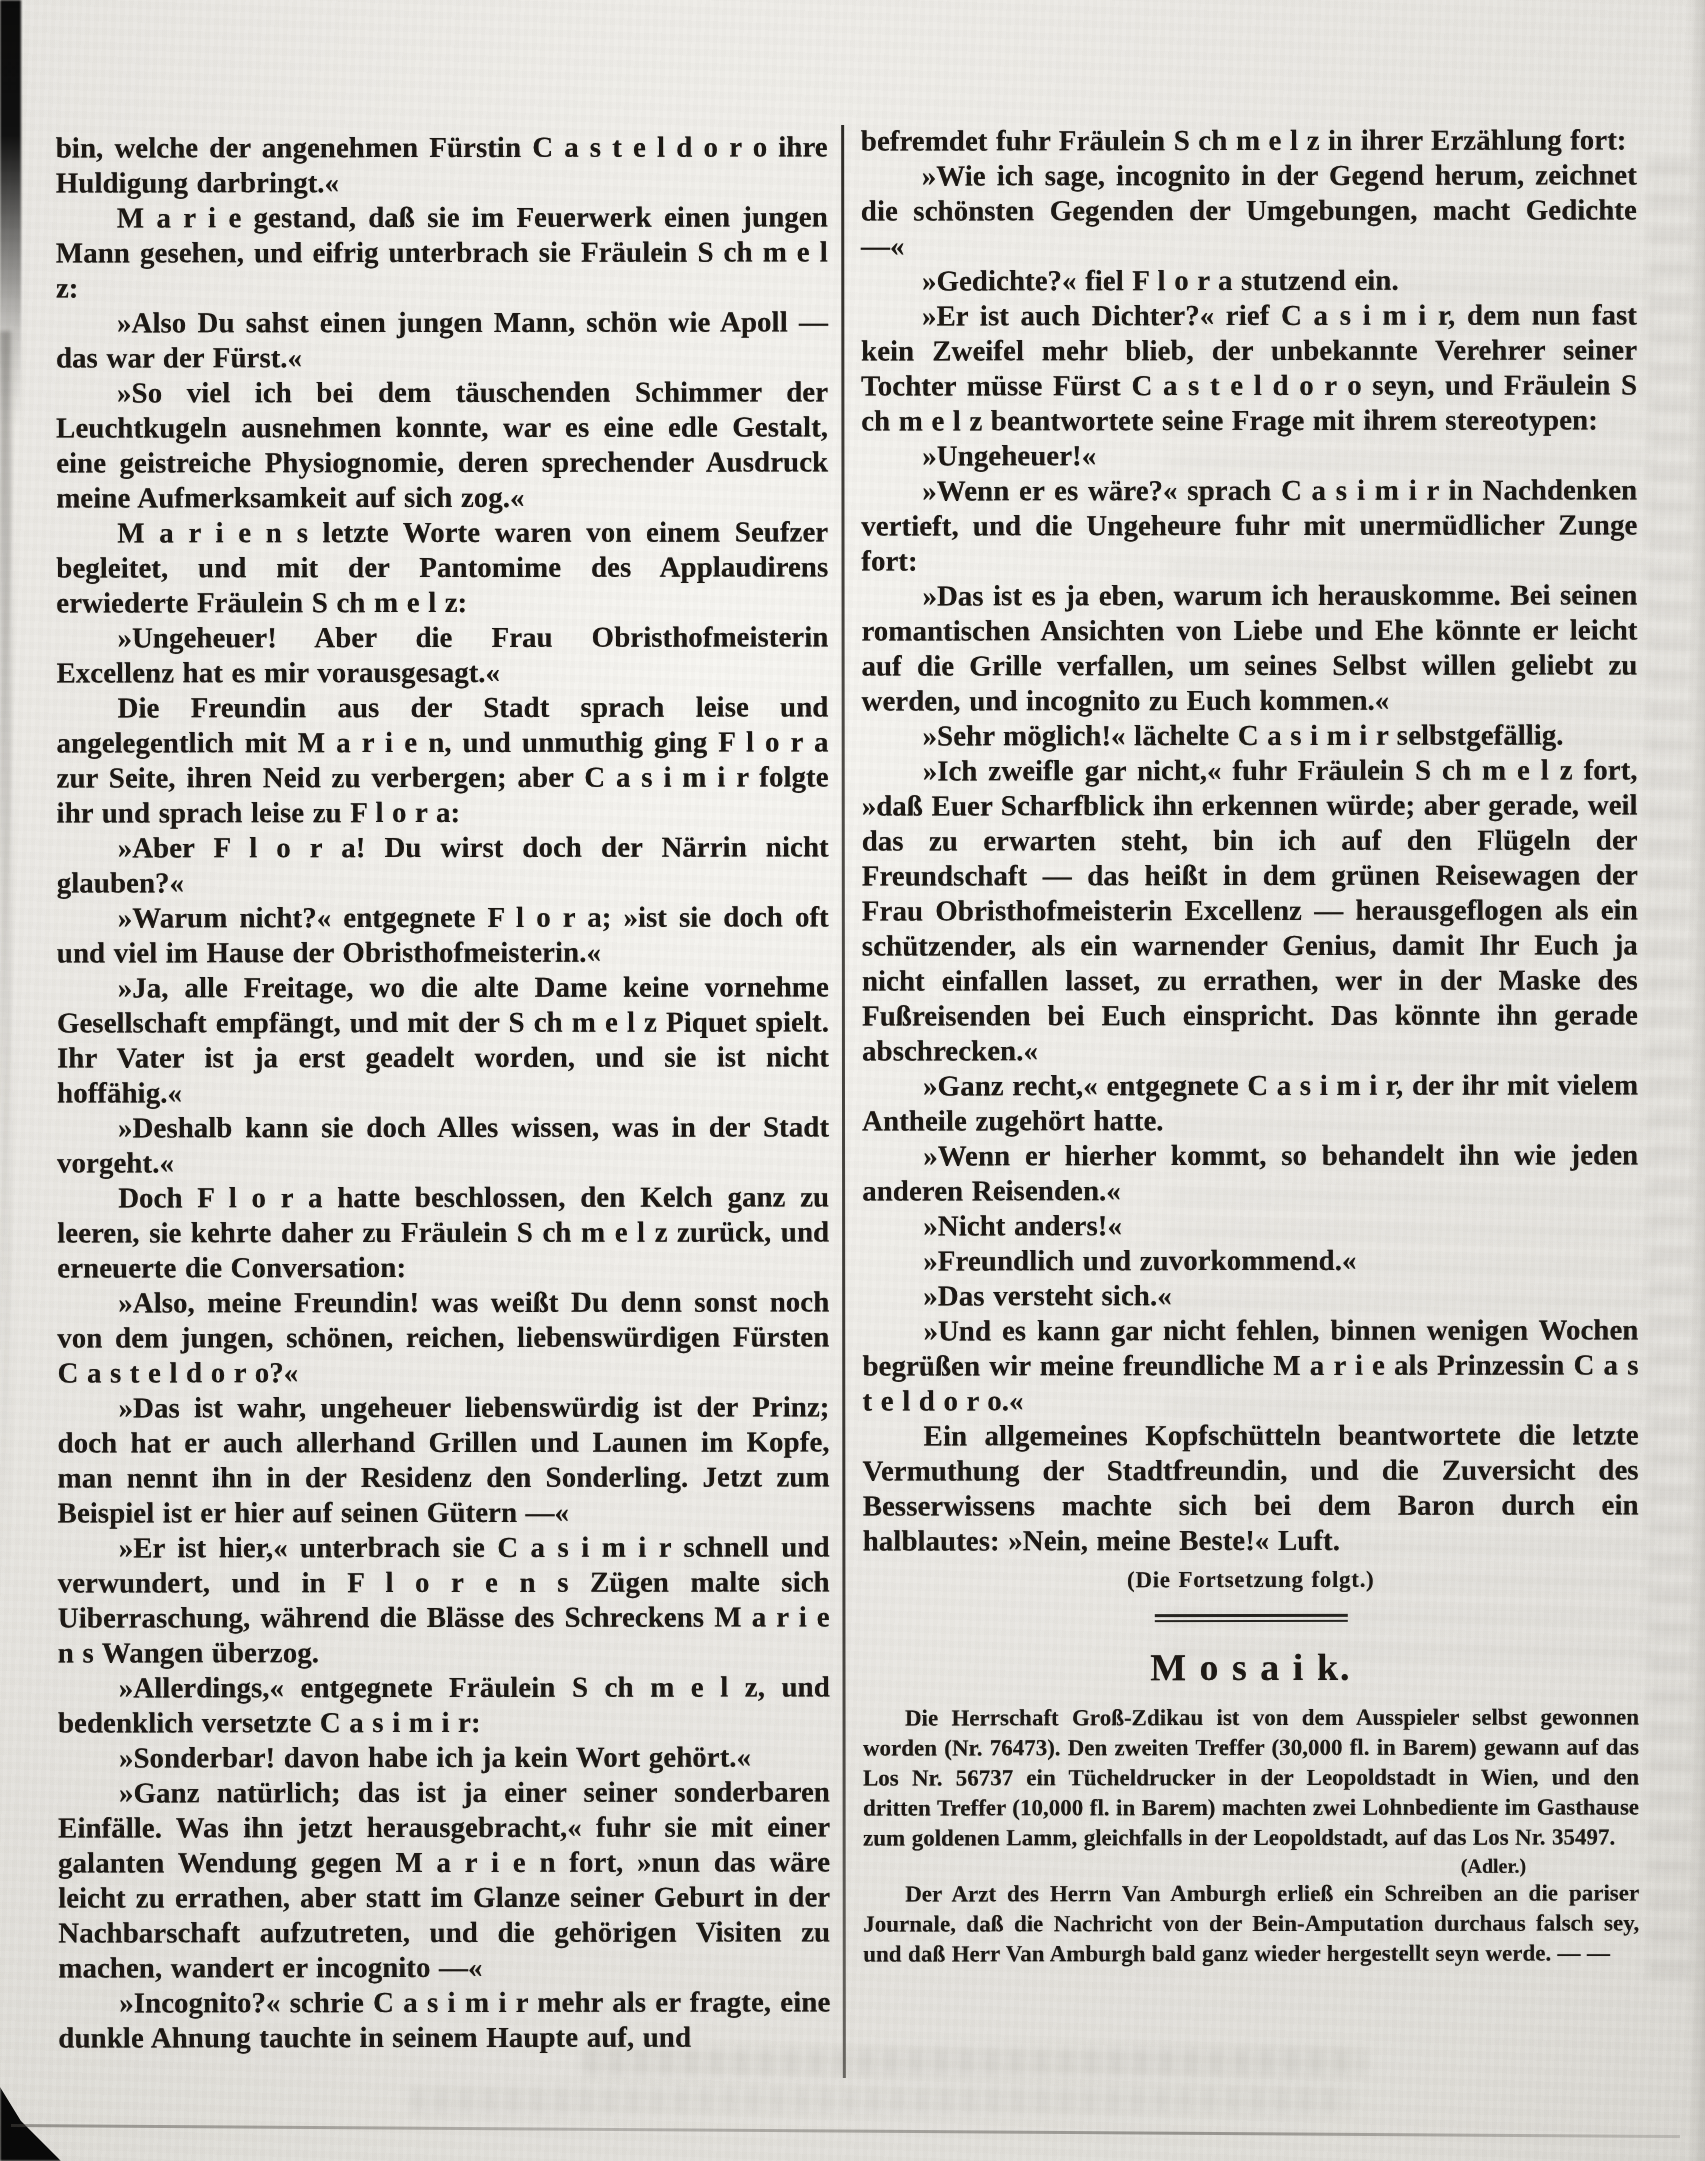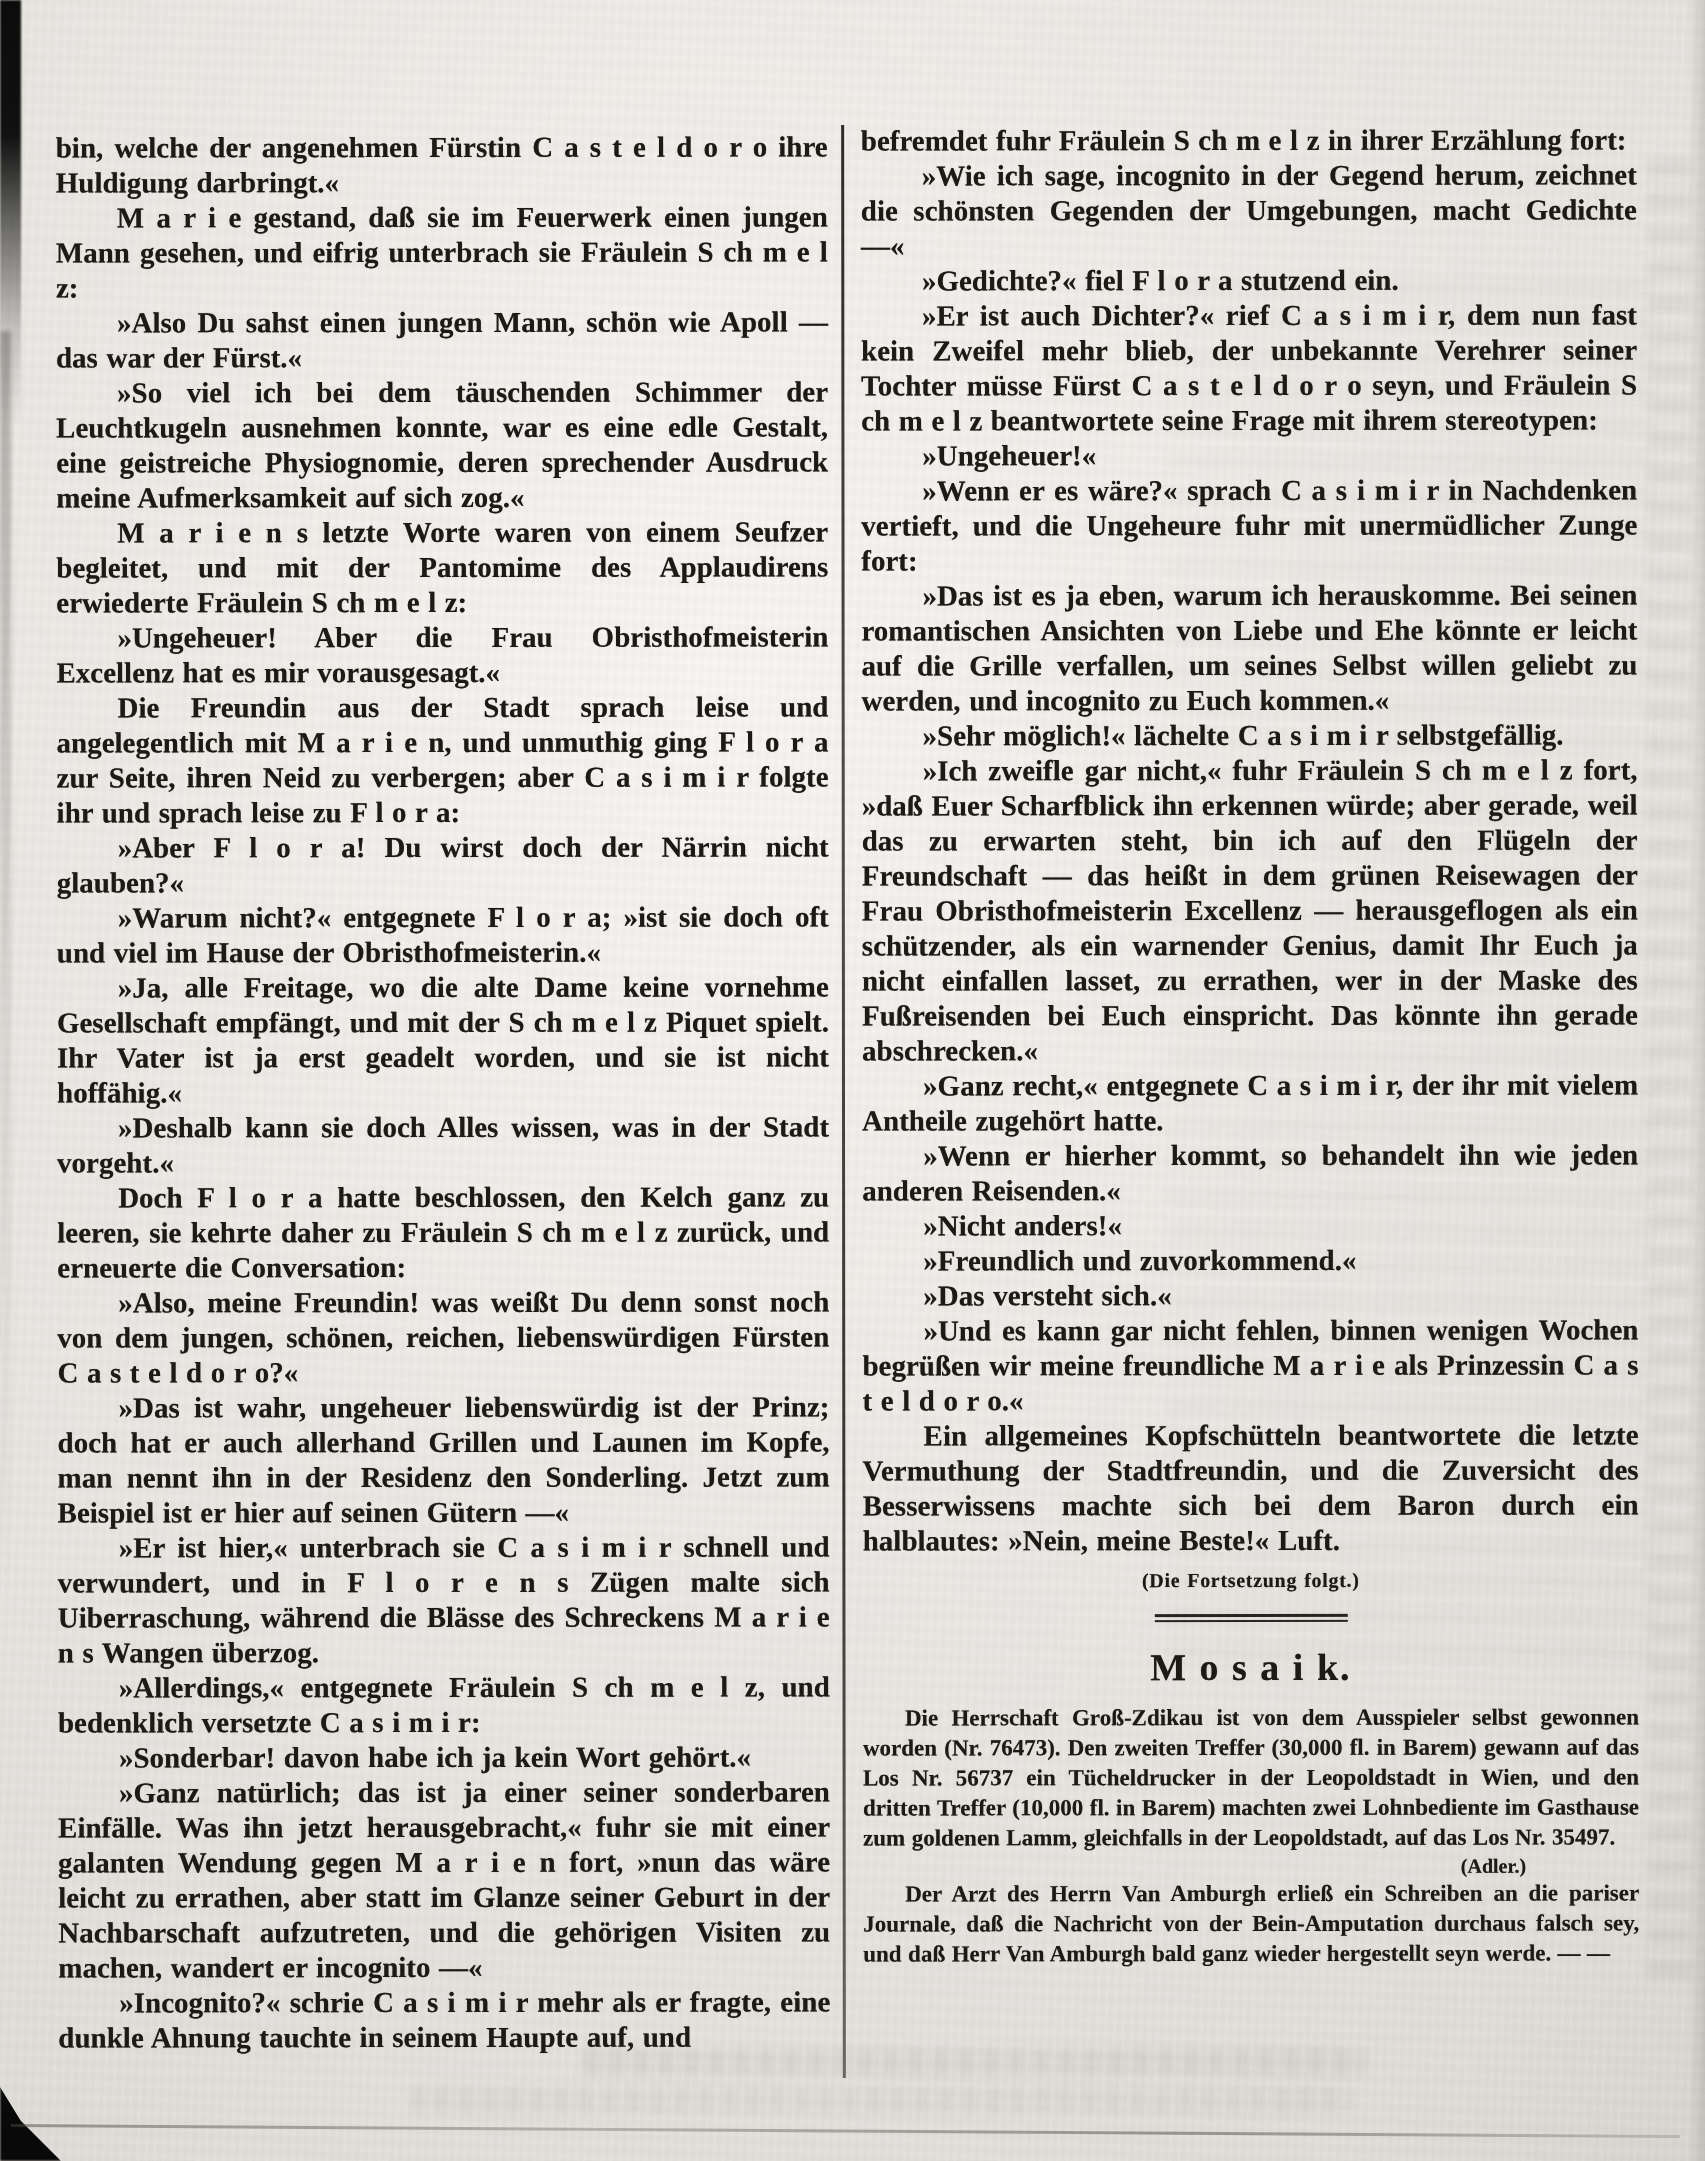--- a/index.html
+++ b/index.html
@@ -39,21 +39,21 @@
     margin:0;
     font-size:29px;
     line-height:35px;
     text-indent:61px;
     word-spacing:1.3px;
   }
   .para.noindent{text-indent:0;}
   .continuation{
     margin:9.3px 0 0 0;
     text-align:center;
-    font-size:20px;
+    font-size:23px;
     line-height:26.5px;
     text-indent:0;
     letter-spacing:0.7px;
   }
   .rule-double{
     width:193px;height:3.3px;
     margin:20px auto 0 auto;
     border-top:3.3px solid #262420;
     border-bottom:2.6px solid #262420;
     filter:blur(0.3px);

